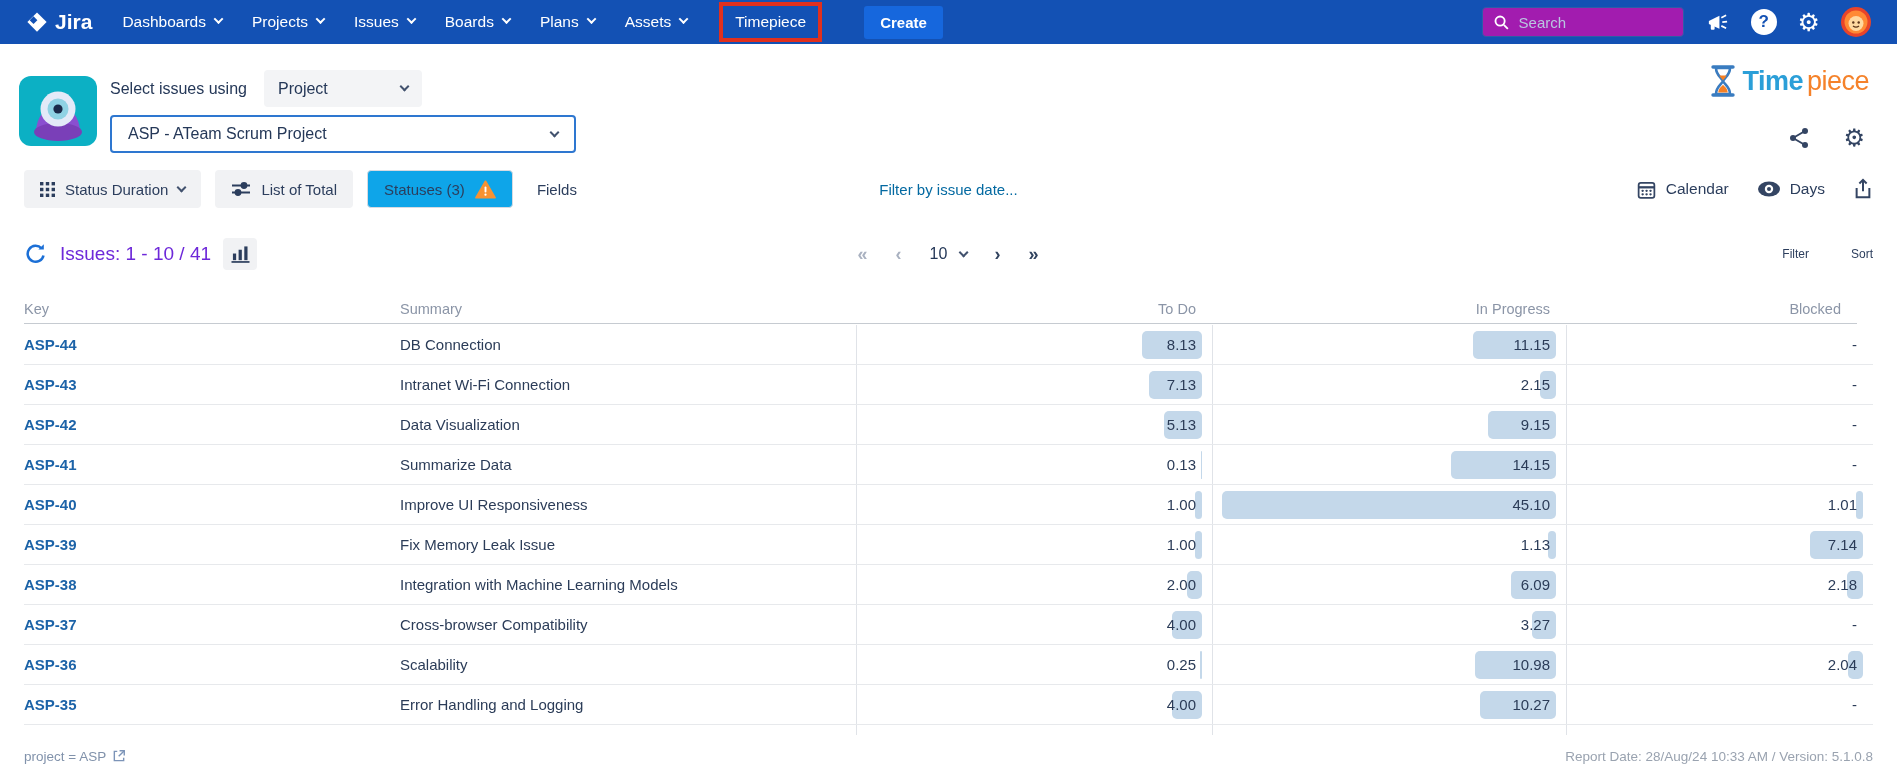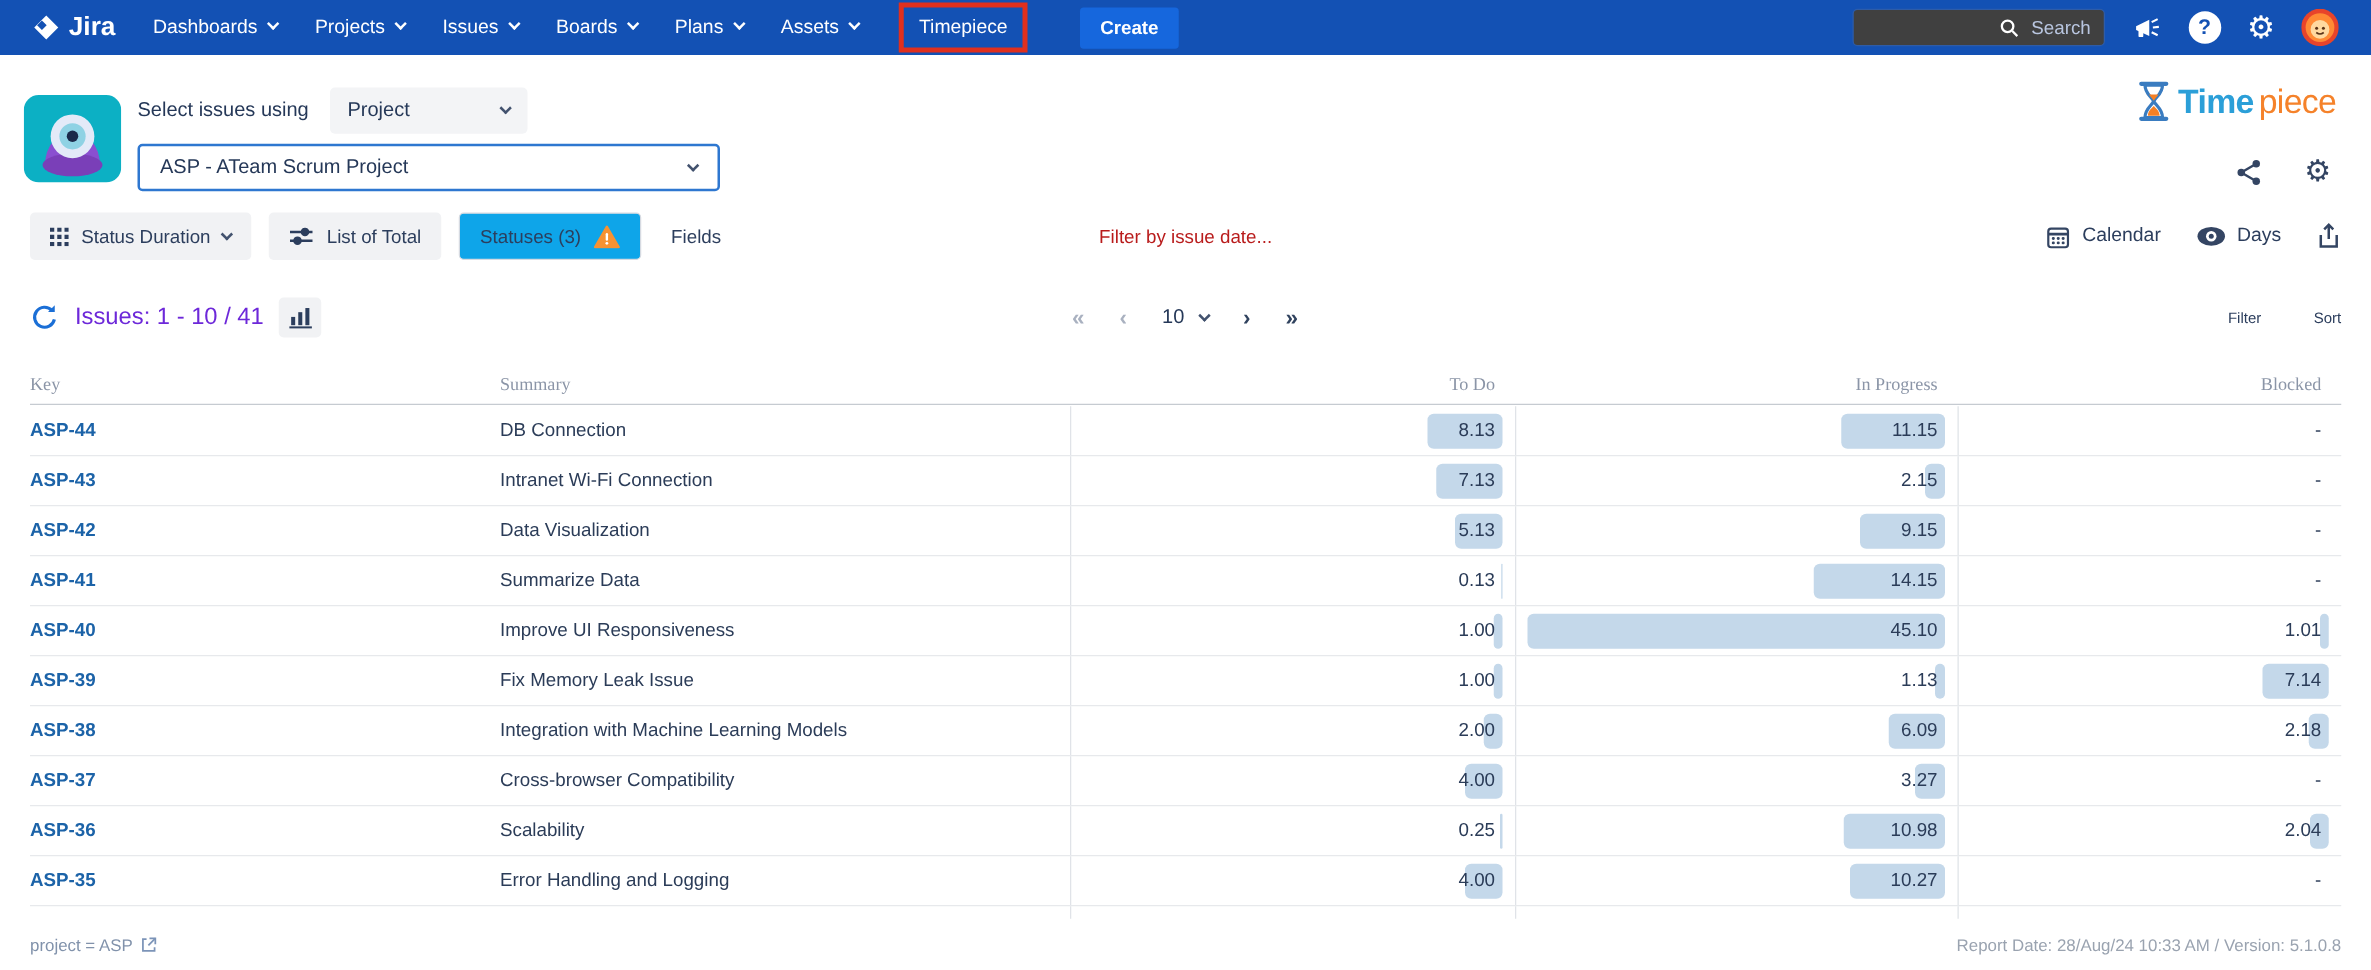--- a/index.html
+++ b/index.html
@@ -15,22 +15,22 @@
   .nav-left { display:flex; align-items:center; gap:30px; height:100%; }
   .brand { display:flex; align-items:center; gap:7px; color:#fff; font-size:21px; font-weight:bold; }
   .nav-item { position:relative; display:flex; align-items:center; color:#fff; font-size:15.5px; cursor:pointer; height:100%;justify-content:flex-end; }
   .chev { width:7px; height:7px; border-right:2px solid currentColor; border-bottom:2px solid currentColor;
     display:inline-block; transform:rotate(45deg) translate(-1px,-1px); margin-left:9px; margin-top:-3px; }
   .timepiece-wrap { position:relative; height:100%; display:flex; align-items:center; padding:0 16px; margin:0 2px; }
   .red-box { position:absolute; inset:2px 0 2px 0; border:4px solid var(--highlight); pointer-events:none; }
   .create-btn { background:var(--create); color:#fff; border:none; font-family:inherit; font-size:15px; font-weight:bold;
     padding:8px 16px; border-radius:3px; margin-left:10px; cursor:pointer; }
   .nav-right { display:flex; align-items:center; gap:21px; }
-  .search { width:202px; height:30px; background:#404040; border:1px solid #2e5ca8; border-radius:4px;
-    display:flex; align-items:center; padding:0 10px; gap:9px;justify-content:flex-end; }
+  .search { width:202px; height:30px; background:#a21caf; border:1px solid #2e5ca8; border-radius:4px;
+    display:flex; align-items:center; padding:0 10px; gap:9px; }
   .search .ph { color:#b9c6e0; font-size:15px; }
   .help-circle { width:26px; height:26px; border-radius:50%; background:#fff; color:var(--navbar);
     font-size:17px; font-weight:bold; display:flex; align-items:center; justify-content:center; cursor:pointer; }
   .gear-white { color:#fff; font-size:25px; line-height:1; cursor:pointer; }
   
   .app-header { position:absolute; top:44px; left:0; width:100%; height:126px; background:#fff; }
   .app-icon { position:absolute; left:19px; top:32px; cursor:default; }
   .sel-label { position:absolute; left:110px; top:36px; font-size:16px; color:#253858; }
   .mode-dd { position:absolute; left:264px; top:26px; width:158px; height:37px; background:#f3f4f6; border-radius:4px;
     display:flex; align-items:center; justify-content:space-between; padding:0 14px; font-size:16px; color:#253858; cursor:pointer; }
@@ -44,38 +44,38 @@
   .tp-piece { font-size:27px; color:#f5822a; letter-spacing:-.5px; }
   .header-icons { position:absolute; right:32px; top:82px; display:flex; gap:32px; align-items:center; color:#344563; }
   .header-icons .gear-dark { font-size:24px; line-height:1; cursor:pointer; color:#344563; }
   
   .toolbar { position:absolute; top:169px; left:24px; right:24px; height:40px; display:flex; align-items:center; }
   .tb-left { display:flex; align-items:center; gap:14px; }
   .tb-btn { height:38px; display:flex; align-items:center; gap:10px; padding:0 16px; border-radius:4px;
     background:#f1f2f4; font-size:15px; color:#2c3e5d; cursor:pointer; white-space:nowrap; }
   .tb-btn.outlined { background:#0ea5e9; border:1px solid #d6dae1; }
   .tb-plain { font-size:15px; color:#2c3e5d; margin-left:10px; cursor:pointer; }
-  .date-filter { position:absolute; left:50%; transform:translateX(-50%); font-size:15px; color:#b91c1c; cursor:pointer; }
+  .date-filter { position:absolute; left:50%; transform:translateX(-50%); font-size:15px; color:#0369a1; cursor:pointer; }
   .tb-right { margin-left:auto; display:flex; align-items:center; gap:28px; }
   .tb-group { display:flex; align-items:center; gap:9px; font-size:15.5px; color:#2c3e5d; cursor:pointer; }
   
   .issues-row { position:absolute; top:234px; left:24px; right:24px; height:40px; display:flex; align-items:center; }
   .ir-left { display:flex; align-items:center; gap:12px; }
   .issues-count { font-size:19px; color:#6d28d9; }
   .chart-btn { width:34px; height:32px; background:#f1f2f4; border-radius:4px; display:flex; align-items:center; justify-content:center; cursor:pointer; }
   .pagination { position:absolute; left:50%; transform:translateX(-50%); display:flex; align-items:center; gap:27px; }
   .pg { font-size:18px; font-weight:bold; cursor:pointer; color:#30425e; letter-spacing:1px; }
   .pg.disabled { color:#a9b1c0; }
   .pg-size { display:flex; align-items:center; gap:13px; font-size:16px; color:#253858; cursor:pointer; }
   .ir-right { margin-left:auto; display:flex; align-items:center; gap:42px; font-size:12px; color:#2c3e5d; }
   .ir-right span { cursor:pointer; }
   
   .thead, .trow, .ttail { display:grid; grid-template-columns:376px 456px 356px 354px 1fr; align-items:center; }
-  .thead { position:absolute; top:294px; left:24px; right:24px; height:30px; border-bottom:1px solid #c6cbd1;
-    color:#8b95a7; font-size:14.5px;font-family:Liberation Serif, serif; }
+  .thead { position:absolute; top:294px; left:24px; right:40px; height:30px; border-bottom:1px solid #c6cbd1;
+    color:#8b95a7; font-size:14.5px; }
   .th-num { text-align:right; padding-right:16px; }
   .tbody { position:absolute; top:325px; left:24px; right:24px; }
   .trow { height:40px; border-bottom:1px solid #e7e9ec; font-size:15px; }
   .key-cell { color:var(--link); font-weight:bold; cursor:pointer; }
   .sum-cell { color:#2b3c58; }
   .num-cell { position:relative; height:100%; display:flex; align-items:center; justify-content:flex-end;
     padding-right:16px; border-left:1px solid #e0e3e8; color:#2b3c58; }
   .dbar { position:absolute; right:10px; top:50%; transform:translateY(-50%); height:28px; border-radius:5px;
     background:var(--bar-fill); }
   .nval { position:relative; z-index:1; }

